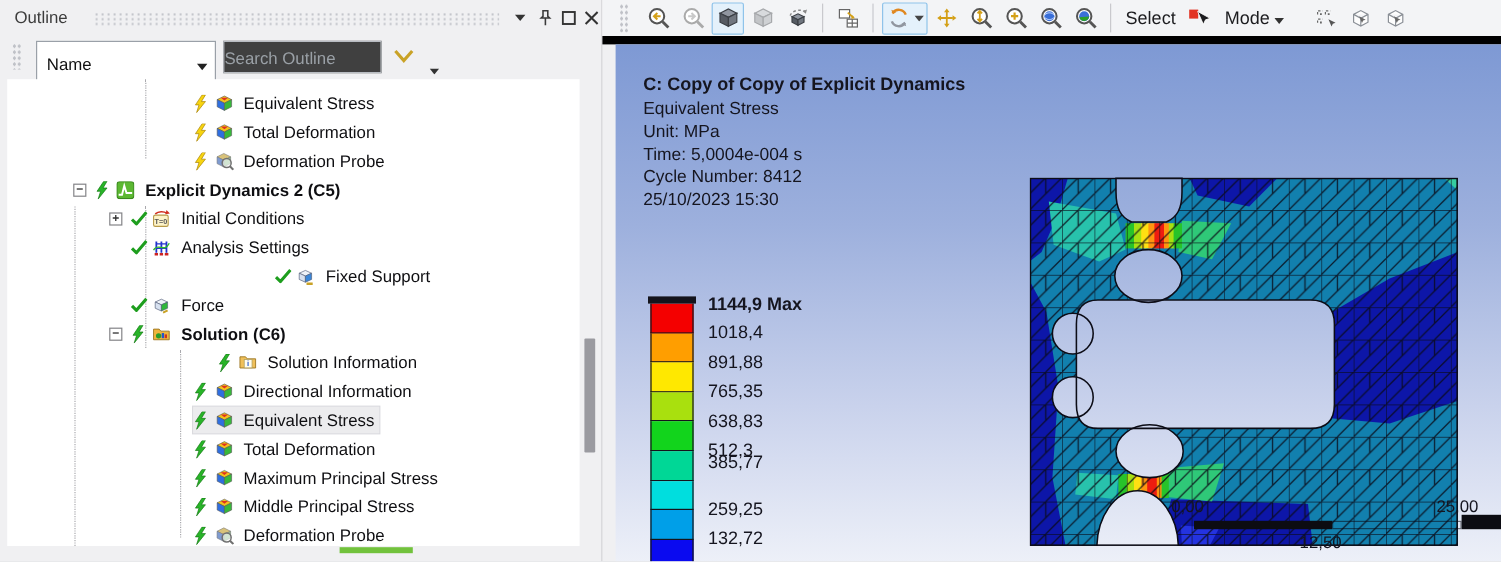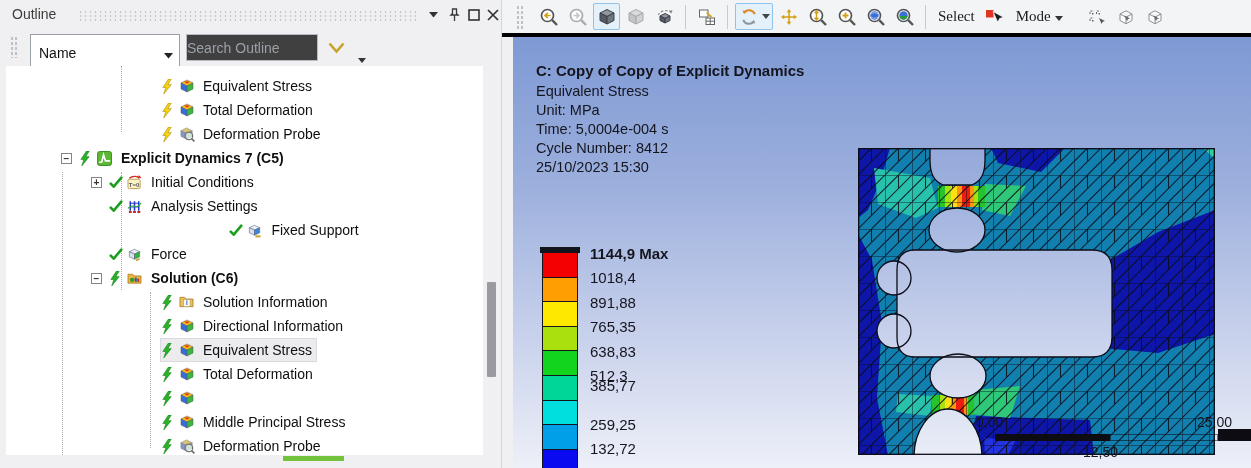--- a/index.html
+++ b/index.html
@@ -34,22 +34,22 @@
       text-align:center;color:#333;margin-right:7px;flex:0 0 11px;font-weight:bold;}
   .exp-spacer{width:18px;flex:0 0 18px;}
   .prefix-ico{width:16px;margin-right:2px;display:inline-flex;}
   .node-ico{width:18px;margin-right:6px;display:inline-flex;}
   .bold{font-weight:bold;}
   .green-dash{position:absolute;left:283px;top:456px;width:61px;height:5px;background:#72c23c;}
   .vscroll{position:absolute;left:487px;top:282px;width:9px;height:95px;background:#9a9aa0;border-radius:1px;}
 
   
   .right{position:absolute;left:502px;top:0;width:749px;height:468px;}
-  .vp-toolbar{position:absolute;left:0;top:0;width:100%;height:37px;background:#f3f4f6;border-bottom:4px solid #000000;
-      display:flex;align-items:center;padding-left:14px;font-family:Liberation Serif, serif;}
+  .vp-toolbar{position:absolute;left:0;top:0;width:100%;height:37px;background:#f3f4f6;border-bottom:7px solid #000000;
+      display:flex;align-items:center;padding-left:14px;}
   .tb-drag{width:8px;height:24px;margin-right:10px;
       background-image:radial-gradient(#bfc1c7 1.1px,transparent 1.3px);background-size:4px 5px;}
   .vbtn{width:27px;height:27px;display:flex;align-items:center;justify-content:center;margin:0 1px;border:1px solid transparent;border-radius:2px;}
   .vbtn.active{border:1px solid #8fc3ea;background:#e4f1fb;}
   .vbtn.caret{width:38px;}
   .tb-sep{width:1px;height:24px;background:#c9c9cd;margin:0 6px;}
   .tb-label{font-size:15px;color:#1c1c1f;margin:0 6px;display:flex;align-items:center;}
   .tb-caret{margin-left:4px;}
 
   .viewport{position:absolute;left:11px;top:37px;width:738px;height:431px;overflow:hidden;
@@ -194,21 +194,21 @@
                 <svg viewBox="0 0 14 16" width="13" height="15">
                   <path d="M8 0L2 9h3.2L3 16l8-10H7.4L11 0z" fill="#28b428" stroke="#117711" stroke-width="0.6"></path>
                 </svg>
               </span>
               <span class="node-ico">
                 <svg viewBox="0 0 16 16" width="15" height="15">
                   <rect x="0.5" y="0.5" width="15" height="15" rx="2.5" fill="#5cb832" stroke="#3a8a1e"></rect>
                   <path d="M2 12h3l2-8 2 6.5h5" stroke="#fff" stroke-width="1.7" fill="none"></path>
                 </svg>
               </span>
-              <span class="bold">Explicit Dynamics 7 (C5)</span>
+              <span class="bold">Explicit Dynamics 2 (C5)</span>
             </span>
           </div>
           <div class="tree-row" style="top: 104px; padding-left: 85px;">
             <span class="expander">+</span>
             <span class="row-content">
               <span class="prefix-ico">
                 <svg viewBox="0 0 15 13" width="14" height="12">
                   <path d="M1 7.5l4 4L14 1" stroke="#1e9e1e" stroke-width="2.8" fill="none"></path>
                 </svg>
               </span>
@@ -292,21 +292,21 @@
                 <svg viewBox="0 0 16 15" width="15" height="14">
                   <path d="M1 3.5h5l1.5 1.8H15V13H1z" fill="#f0b53c" stroke="#9a7420" stroke-width="0.8"></path>
                   <circle cx="5.5" cy="9.5" r="2.4" fill="#2a9e2a"></circle>
                   <rect x="8.3" y="7" width="2.1" height="4.6" fill="#2255cc"></rect>
                   <rect x="10.9" y="8.2" width="2.1" height="3.4" fill="#cc3322"></rect>
                 </svg>
               </span>
               <span class="bold">Solution (C6)</span>
             </span>
           </div>
-          <div class="tree-row" style="top: 224px; padding-left: 137px;">
+          <div class="tree-row" style="top: 224px; padding-left: 137px; margin-left: 20px;">
             <span class="exp-spacer"></span>
             <span class="row-content">
               <span class="prefix-ico">
                 <svg viewBox="0 0 14 16" width="13" height="15">
                   <path d="M8 0L2 9h3.2L3 16l8-10H7.4L11 0z" fill="#28b428" stroke="#117711" stroke-width="0.6"></path>
                 </svg>
               </span>
               <span class="node-ico">
                 <svg viewBox="0 0 16 15" width="15" height="14">
                   <path d="M1 2.5h5l1.5 1.8H15V12.5H1z" fill="#f0c05a" stroke="#9a7420" stroke-width="0.8"></path>
@@ -383,20 +383,21 @@
                 </svg>
               </span>
               <span class="node-ico">
                 <svg viewBox="0 0 16 16" width="16" height="16">
                   <polygon points="2,5 8,2 14,5 8,8" fill="#f2c21c" stroke="#555" stroke-width="0.5"></polygon>
                   <polygon points="5,3.5 11,3.5 8,5.8" fill="#e03020"></polygon>
                   <polygon points="2,5 8,8 8,14 2,11" fill="#2f6fe0" stroke="#555" stroke-width="0.5"></polygon>
                   <polygon points="8,8 14,5 14,11 8,14" fill="#37b83a" stroke="#555" stroke-width="0.5"></polygon>
                 </svg>
               </span>
+              <span>Maximum Principal Stress</span>
             </span>
           </div>
           <div class="tree-row" style="top: 344px; padding-left: 137px;">
             <span class="exp-spacer"></span>
             <span class="row-content">
               <span class="prefix-ico">
                 <svg viewBox="0 0 14 16" width="13" height="15">
                   <path d="M8 0L2 9h3.2L3 16l8-10H7.4L11 0z" fill="#28b428" stroke="#117711" stroke-width="0.6"></path>
                 </svg>
               </span>

